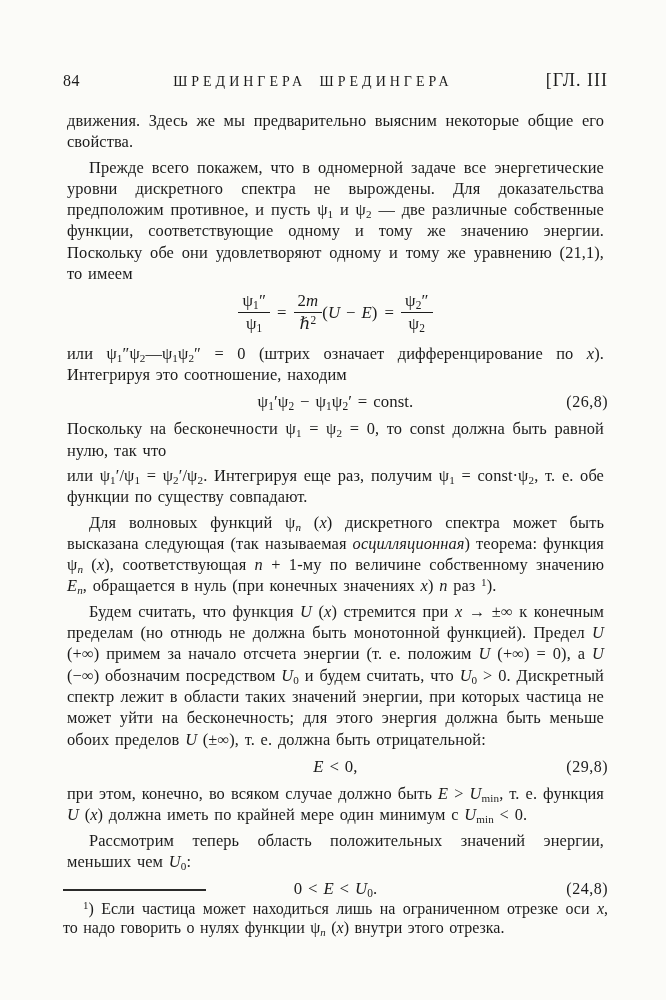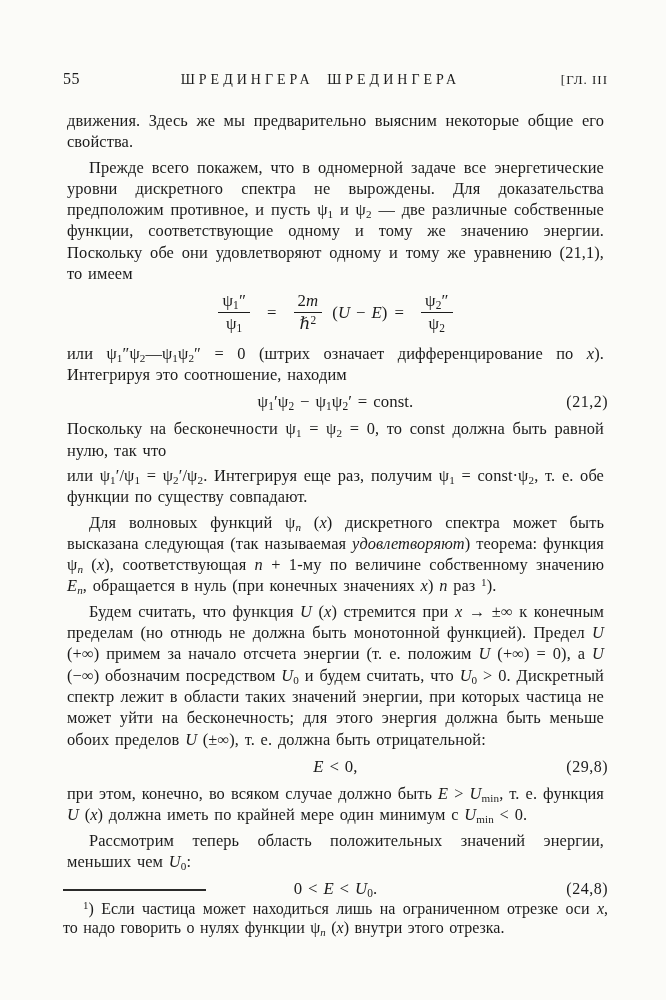--- a/index.html
+++ b/index.html
@@ -19,21 +19,21 @@
   
   .header {
     position:absolute; top:70px; left:63px; width:545px;
     display:flex; align-items:baseline;
   }
   .pgnum { font-size:16px; letter-spacing:0.5px; }
   .runtitle {
     flex:1; text-align:center;
     font-size:14px; letter-spacing:4px; word-spacing:6px;
   }
-  .chap { font-size:13px; letter-spacing:1px; }
+  .chap { font-size:18px; letter-spacing:1px; }
 
   
   .content {
     position:absolute; top:106px; left:63px; width:545px;
     font-size:16.4px; line-height:21.3px;
     text-align:justify;
     word-spacing:1.5px; letter-spacing:0.1px;
   }
   .content p { margin:4px; }
   p.ind { text-indent:22px; }
@@ -50,69 +50,69 @@
   }
   .disp-eq.tall { margin:10px 0 8px 0; }
   .eqnum {
     position:absolute; right:0; top:50%;
     transform:translateY(-50%);
     font-size:16px; letter-spacing:0.5px;
   }
   .frac {
     display:inline-block; vertical-align:middle;
     line-height:1.05;
-    margin:0 10px; position:relative; top:-2px;
+    margin:0 0; position:relative; top:-2px;
   }
   .frac .fnum { display:block; border-bottom:1.4px solid #1b1b1b; padding:0 4px 2px 4px; }
   .frac .fden { display:block; padding:2px 4px 0 4px; }
   .rel { margin:0 7px; }
 
   
   .footnote { position:absolute; top:889px; left:63px; width:545px; }
   .fn-rule { width:143px; height:2px; background:#2a2a2a; margin:0 0 9px 0; }
   .fn-text {
     margin:0; font-size:16px; line-height:18.5px;
     text-align:justify; text-indent:20px;
     word-spacing:1.5px;
   }
 </style>
 </head>
 <body>
 
 <div class="page">
 
   <div class="header">
-    <span class="pgnum">55</span>
+    <span class="pgnum">84</span>
     <span class="runtitle">ШРЕДИНГЕРА ШРЕДИНГЕРА</span>
     <span class="chap">[ГЛ. III</span>
   </div>
 
   <div class="content">
 
     <p>движения. Здесь же мы предварительно выясним некоторые общие его свойства.</p>
 
     <p class="ind">Прежде всего покажем, что в одномерной задаче все энергетические уровни дискретного спектра не вырождены. Для доказательства предположим противное, и пусть ψ<sub>1</sub> и ψ<sub>2</sub> — две различные собственные функции, соответствующие одному и тому же значению энергии. Поскольку обе они удовлетворяют одному и тому же уравнению (21,1), то имеем</p>
 
     <div class="disp-eq tall">
       <span class="frac"><span class="fnum">ψ<sub>1</sub>″</span><span class="fden">ψ<sub>1</sub></span></span><span class="rel">=</span><span class="frac"><span class="fnum">2<i>m</i></span><span class="fden">ℏ<sup>2</sup></span></span><span>(<i>U</i> − <i>E</i>)</span><span class="rel">=</span><span class="frac"><span class="fnum">ψ<sub>2</sub>″</span><span class="fden">ψ<sub>2</sub></span></span>
     </div>
 
     <p>или ψ<sub>1</sub>″ψ<sub>2</sub>—ψ<sub>1</sub>ψ<sub>2</sub>″ = 0 (штрих означает дифференцирование по <i>x</i>). Интегрируя это соотношение, находим</p>
 
     <div class="disp-eq">
       <span>ψ<sub>1</sub>′ψ<sub>2</sub> − ψ<sub>1</sub>ψ<sub>2</sub>′ = const.</span>
-      <span class="eqnum">(21,2)</span>
+      <span class="eqnum">(26,8)</span>
     </div>
 
     <p>Поскольку на бесконечности ψ<sub>1</sub> = ψ<sub>2</sub> = 0, то const должна быть равной нулю, так что</p>
 
 
     <p>или ψ<sub>1</sub>′/ψ<sub>1</sub> = ψ<sub>2</sub>′/ψ<sub>2</sub>. Интегрируя еще раз, получим ψ<sub>1</sub> = const·ψ<sub>2</sub>, т. е. обе функции по существу совпадают.</p>
 
-    <p class="ind">Для волновых функций ψ<sub><i>n</i></sub> (<i>x</i>) дискретного спектра может быть высказана следующая (так называемая <i>удовлетворяют</i>) теорема: функция ψ<sub><i>n</i></sub> (<i>x</i>), соответствующая <i>n</i> + 1-му по величине собственному значению <i>E<sub>n</sub></i>, обращается в нуль (при конечных значениях <i>x</i>) <i>n</i> раз <sup>1</sup>).</p>
+    <p class="ind">Для волновых функций ψ<sub><i>n</i></sub> (<i>x</i>) дискретного спектра может быть высказана следующая (так называемая <i>осцилляционная</i>) теорема: функция ψ<sub><i>n</i></sub> (<i>x</i>), соответствующая <i>n</i> + 1-му по величине собственному значению <i>E<sub>n</sub></i>, обращается в нуль (при конечных значениях <i>x</i>) <i>n</i> раз <sup>1</sup>).</p>
 
     <p class="ind">Будем считать, что функция <i>U</i> (<i>x</i>) стремится при <i>x</i> → ±∞ к конечным пределам (но отнюдь не должна быть монотонной функцией). Предел <i>U</i> (+∞) примем за начало отсчета энергии (т. е. положим <i>U</i> (+∞) = 0), а <i>U</i> (−∞) обозначим посредством <i>U</i><sub>0</sub> и будем считать, что <i>U</i><sub>0</sub> &gt; 0. Дискретный спектр лежит в области таких значений энергии, при которых частица не может уйти на бесконечность; для этого энергия должна быть меньше обоих пределов <i>U</i> (±∞), т. е. должна быть отрицательной:</p>
 
     <div class="disp-eq">
       <span><i>E</i> &lt; 0,</span>
       <span class="eqnum">(29,8)</span>
     </div>
 
     <p>при этом, конечно, во всяком случае должно быть <i>E</i> &gt; <i>U</i><sub>min</sub>, т. е. функция <i>U</i> (<i>x</i>) должна иметь по крайней мере один минимум с <i>U</i><sub>min</sub> &lt; 0.</p>
 

